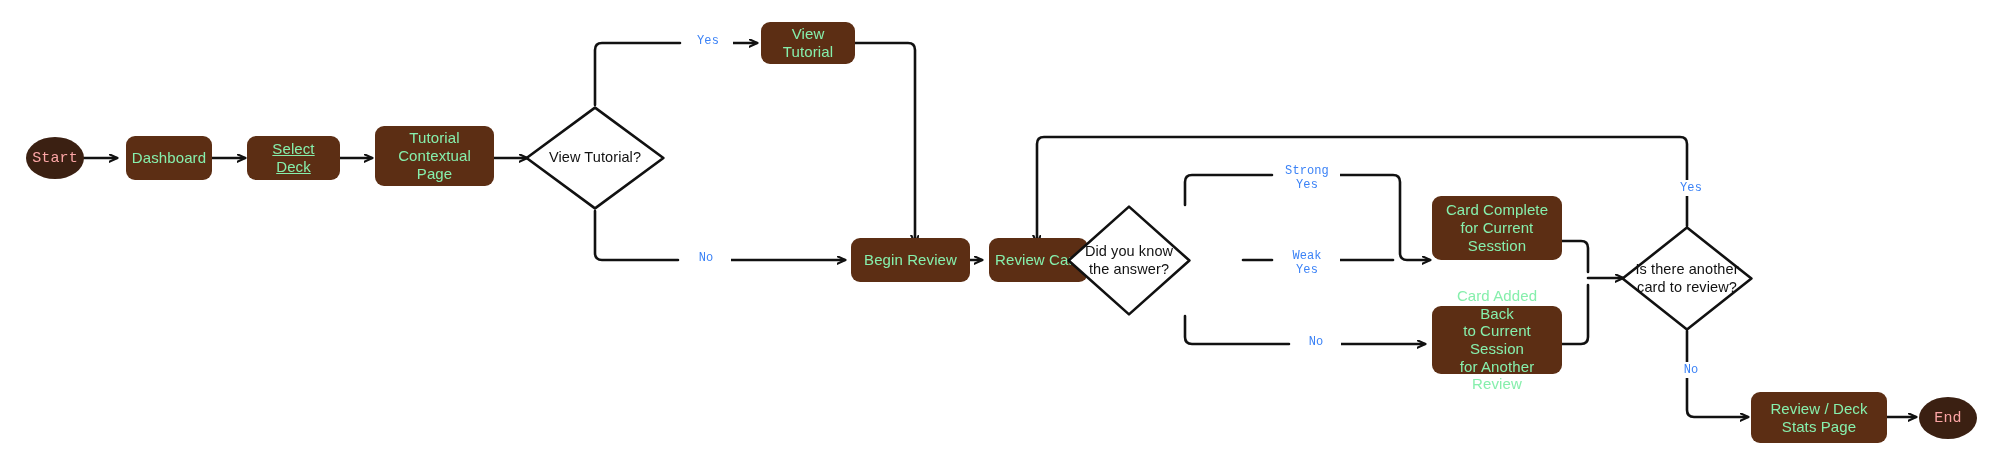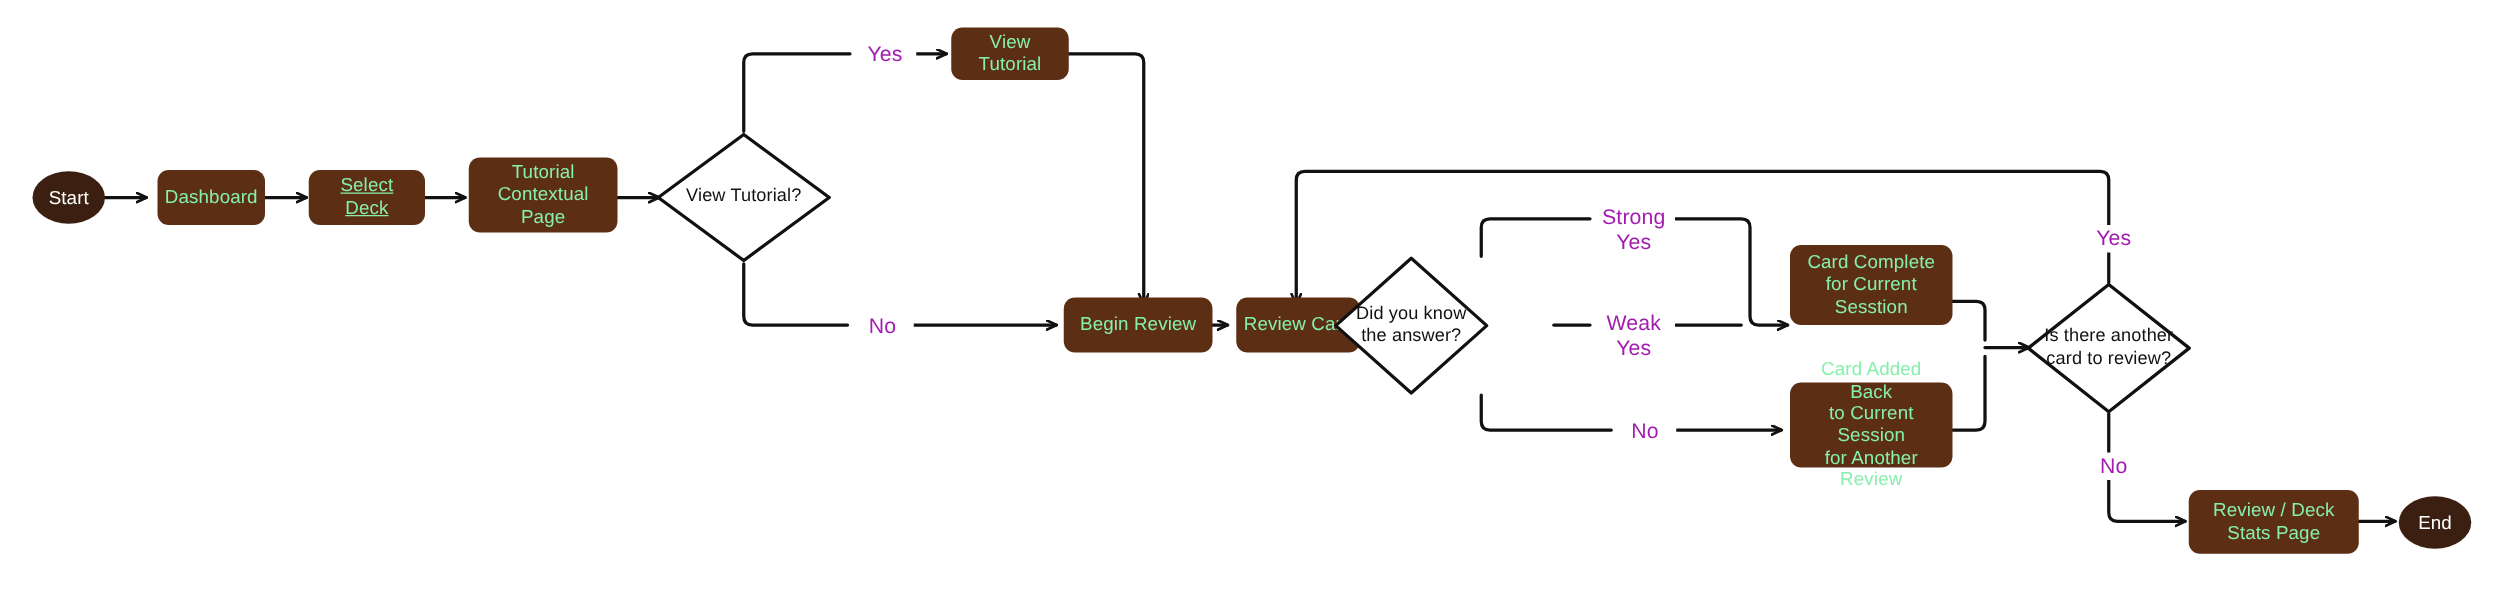--- a/index.html
+++ b/index.html
@@ -40,25 +40,26 @@
     color: #86efac;
     border-radius: 9px;
     font-size: 15px;
     line-height: 1.18;
     font-weight: 400;
     letter-spacing: .1px;
     padding: 2px 6px;
   }
   .node.term {
     background: #3B2012;
-    color: #ffffff;
+    color: #fca5a5;
     border-radius: 50%;
     font-size: 15px;
     font-weight: 400;
     letter-spacing: .1px;
+    font-family: Liberation Mono, monospace;
   }
   .node.decision {
     background: transparent;
     color: #111111;
     font-size: 14.5px;
     line-height: 1.2;
     letter-spacing: .1px;
   }
   .diamond-shape {
     position: absolute;
@@ -68,29 +69,30 @@
     height: 100%;
     z-index: 1;
   }
   .decision .dlabel {
     position: relative;
     z-index: 2;
     white-space: pre-line;
   }
   .edge-label {
     position: absolute;
-    color: #a21caf;
-    font-size: 17px;
+    color: #3b82f6;
+    font-size: 12px;
     line-height: 1.18;
     letter-spacing: .1px;
     text-align: center;
     background: #ffffff;
     padding: 1px 4px;
     white-space: pre-line;
     z-index: 4;
+    font-family: Liberation Mono, monospace;
   }
   .lbl-node {
     white-space: pre-line;
   }
 </style>
 </head>
 <body>
 
 <div id="canvas">
 

